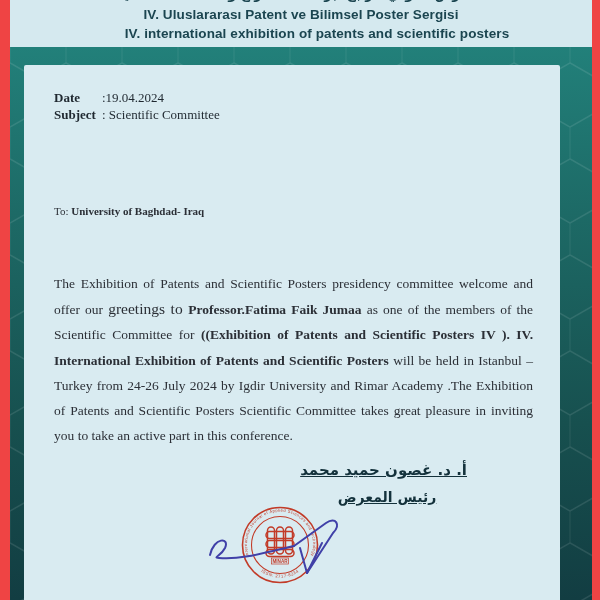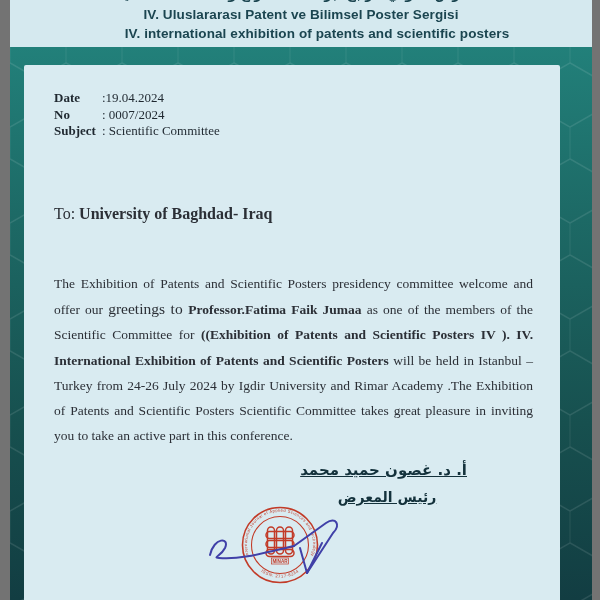--- a/index.html
+++ b/index.html
@@ -1,18 +1,18 @@
 <!DOCTYPE html>
 <html><head>
 <meta charset="utf-8">
 <style>
   html,body { margin:0; padding:0; }
   .page {
     position:relative; width:600px; height:600px; overflow:hidden;
-    background:#737373;
+    background:#ef4444;
     font-family:"Liberation Serif", serif;
   }
   
   .header-band {
     position:absolute; left:10px; top:0; width:582px; height:47px;
     background:#d5e9ef; z-index:3;
   }
   .clip-line {
     position:absolute; left:0; top:0; width:100%; height:6px; overflow:hidden;
   }
@@ -37,21 +37,21 @@
   }
   .hex-overlay { position:absolute; left:0; top:0; opacity:.55; }
 
   
   .card {
     position:absolute; left:24px; top:65px; width:536px; height:588px;
     background:#d9ebf1; z-index:2; border-radius:2px;
   }
   .meta { position:absolute; left:30px; top:25px; font-size:13px; line-height:16.5px; color:#1f2830; }
   .meta .lbl { display:inline-block; width:48px; font-weight:bold; }
-  .to-line { position:absolute; left:30px; top:140px; font-size:16px; color:#2b2f36; }
+  .to-line { position:absolute; left:30px; top:140px; font-size:11px; color:#2b2f36; }
   .to-line .b { font-weight:bold; }
   .body-par {
     position:absolute; left:30px; right:27px; top:162px;
     font-size:13.5px; line-height:25.2px; text-align:justify; color:#2b2f36;margin-top:44px;
   }
   .body-par .b { font-weight:bold; }
   .body-par .gt { font-size:15.5px; }
   .closing {
     position:absolute; left:0; width:100%; top:310px; text-align:center;
     font-weight:bold; font-size:13.5px; color:#23282e;
@@ -93,23 +93,20 @@
     </div>
     <div class="title-tr">IV. Uluslararası Patent ve Bilimsel Poster Sergisi</div>
     <div class="title-en">IV. international exhibition of patents and scientific posters</div>
   </div>
 
   <div class="card">
 
     <div class="meta">
       <div>
         <span class="lbl">Date</span><span>:19.04.2024</span>
-      </div>
-      <div>
-        <span class="lbl">No</span><span>: 0007/2024</span>
       </div>
       <div>
         <span class="lbl">Subject</span><span>: Scientific Committee</span>
       </div>
     </div>
 
     <div class="to-line">
       <span>To: </span><span class="b">University of Baghdad- Iraq</span>
     </div>
 

